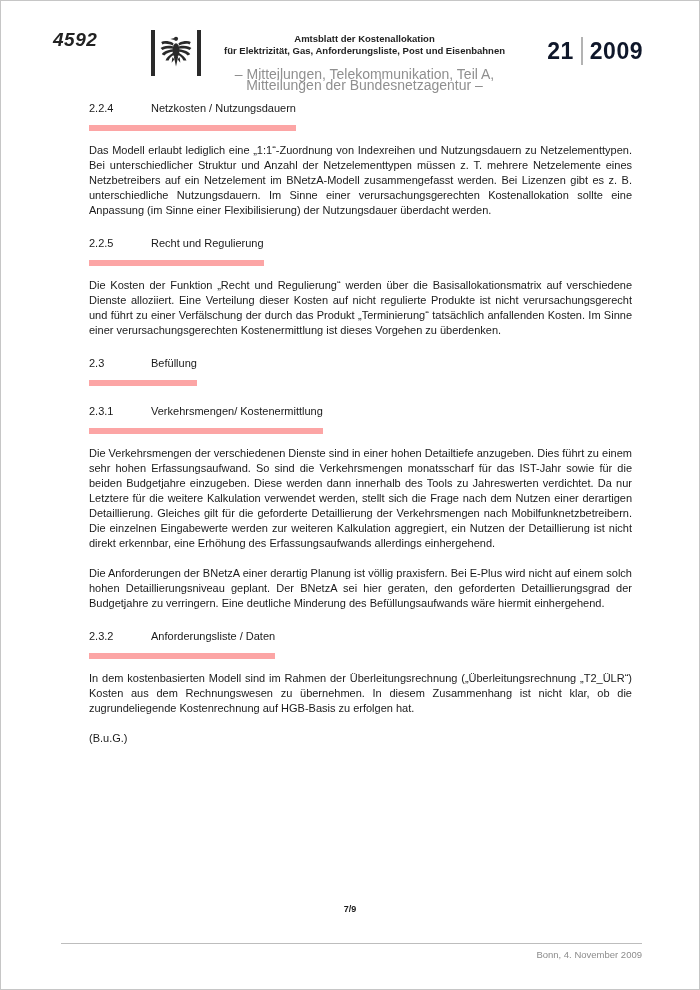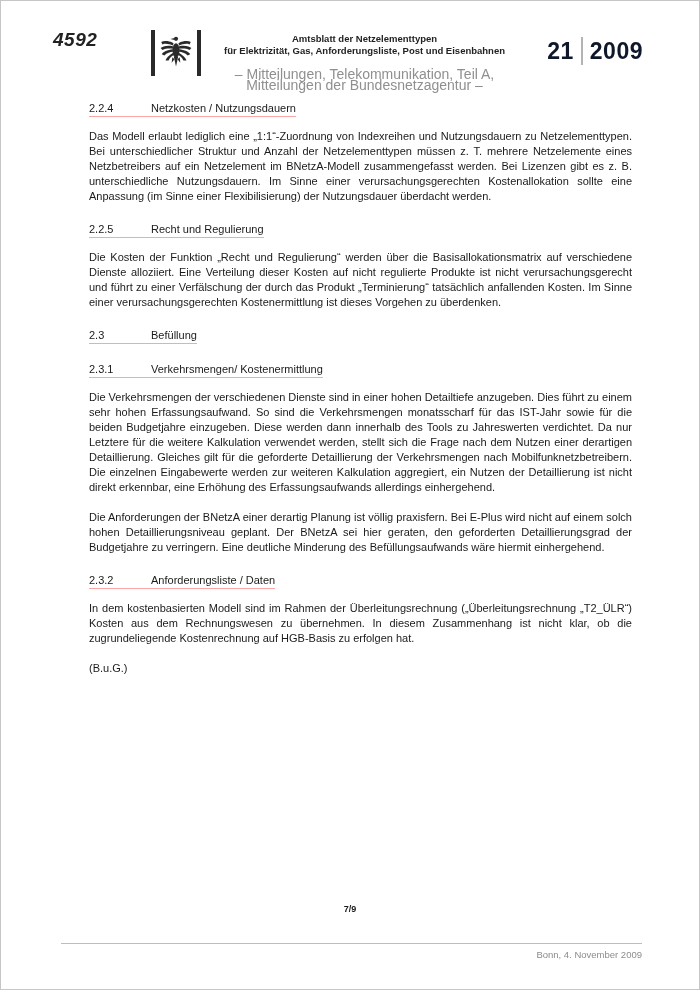--- a/index.html
+++ b/index.html
@@ -98,22 +98,22 @@
     width: 543px;
     font-size: 11px;
     line-height: 15px;
     text-align: justify;
     color: #1a1a1a;
   }
   .heading-row { margin: 18px 0 12px 0; }
   .heading-row.first { margin-top: 4px; }
   .heading {
     display: inline-block;
-    border-bottom: 1px solid #fca5a5;
-    padding-bottom: 1px;
+    border-bottom: 6px solid #fca5a5;
+    padding-bottom: 10px;
     font-size: 11px;
     font-weight: normal;
     line-height: 14px;
   }
   .h-num { display: inline-block; width: 62px; }
   .para { margin-bottom: 15px; }
   .para.last-of-section { margin-bottom: 18px; }
   .closing-sig { margin-top: 11px; text-align: left; }
   .closing-place { margin-top: 42px; text-align: left; }
 
@@ -175,21 +175,21 @@
             <path d="M22.5,36 L26,52 L29.5,36 Z"></path>
             <path d="M20,37 L19,46 L23.5,40 Z"></path>
             <path d="M32,37 L33,46 L28.5,40 Z"></path>
           </g>
         </svg>
       </span>
       <span class="bar"></span>
     </div>
 
     <div class="header-center">
-      <div class="ht1">Amtsblatt der Netzelementtypen</div>
+      <div class="ht1">Amtsblatt der Kostenallokation</div>
       <div class="ht2">für Elektrizität, Gas, Anforderungsliste, Post und Eisenbahnen</div>
       <div class="ht3">– Mitteilungen, Telekommunikation, Teil A, Mitteilungen der Bundesnetzagentur –</div>
     </div>
 
     <div class="issue">
       <span>21</span>
       <span class="issue-divider"></span>
       <span>2009</span>
     </div>
   </header>

